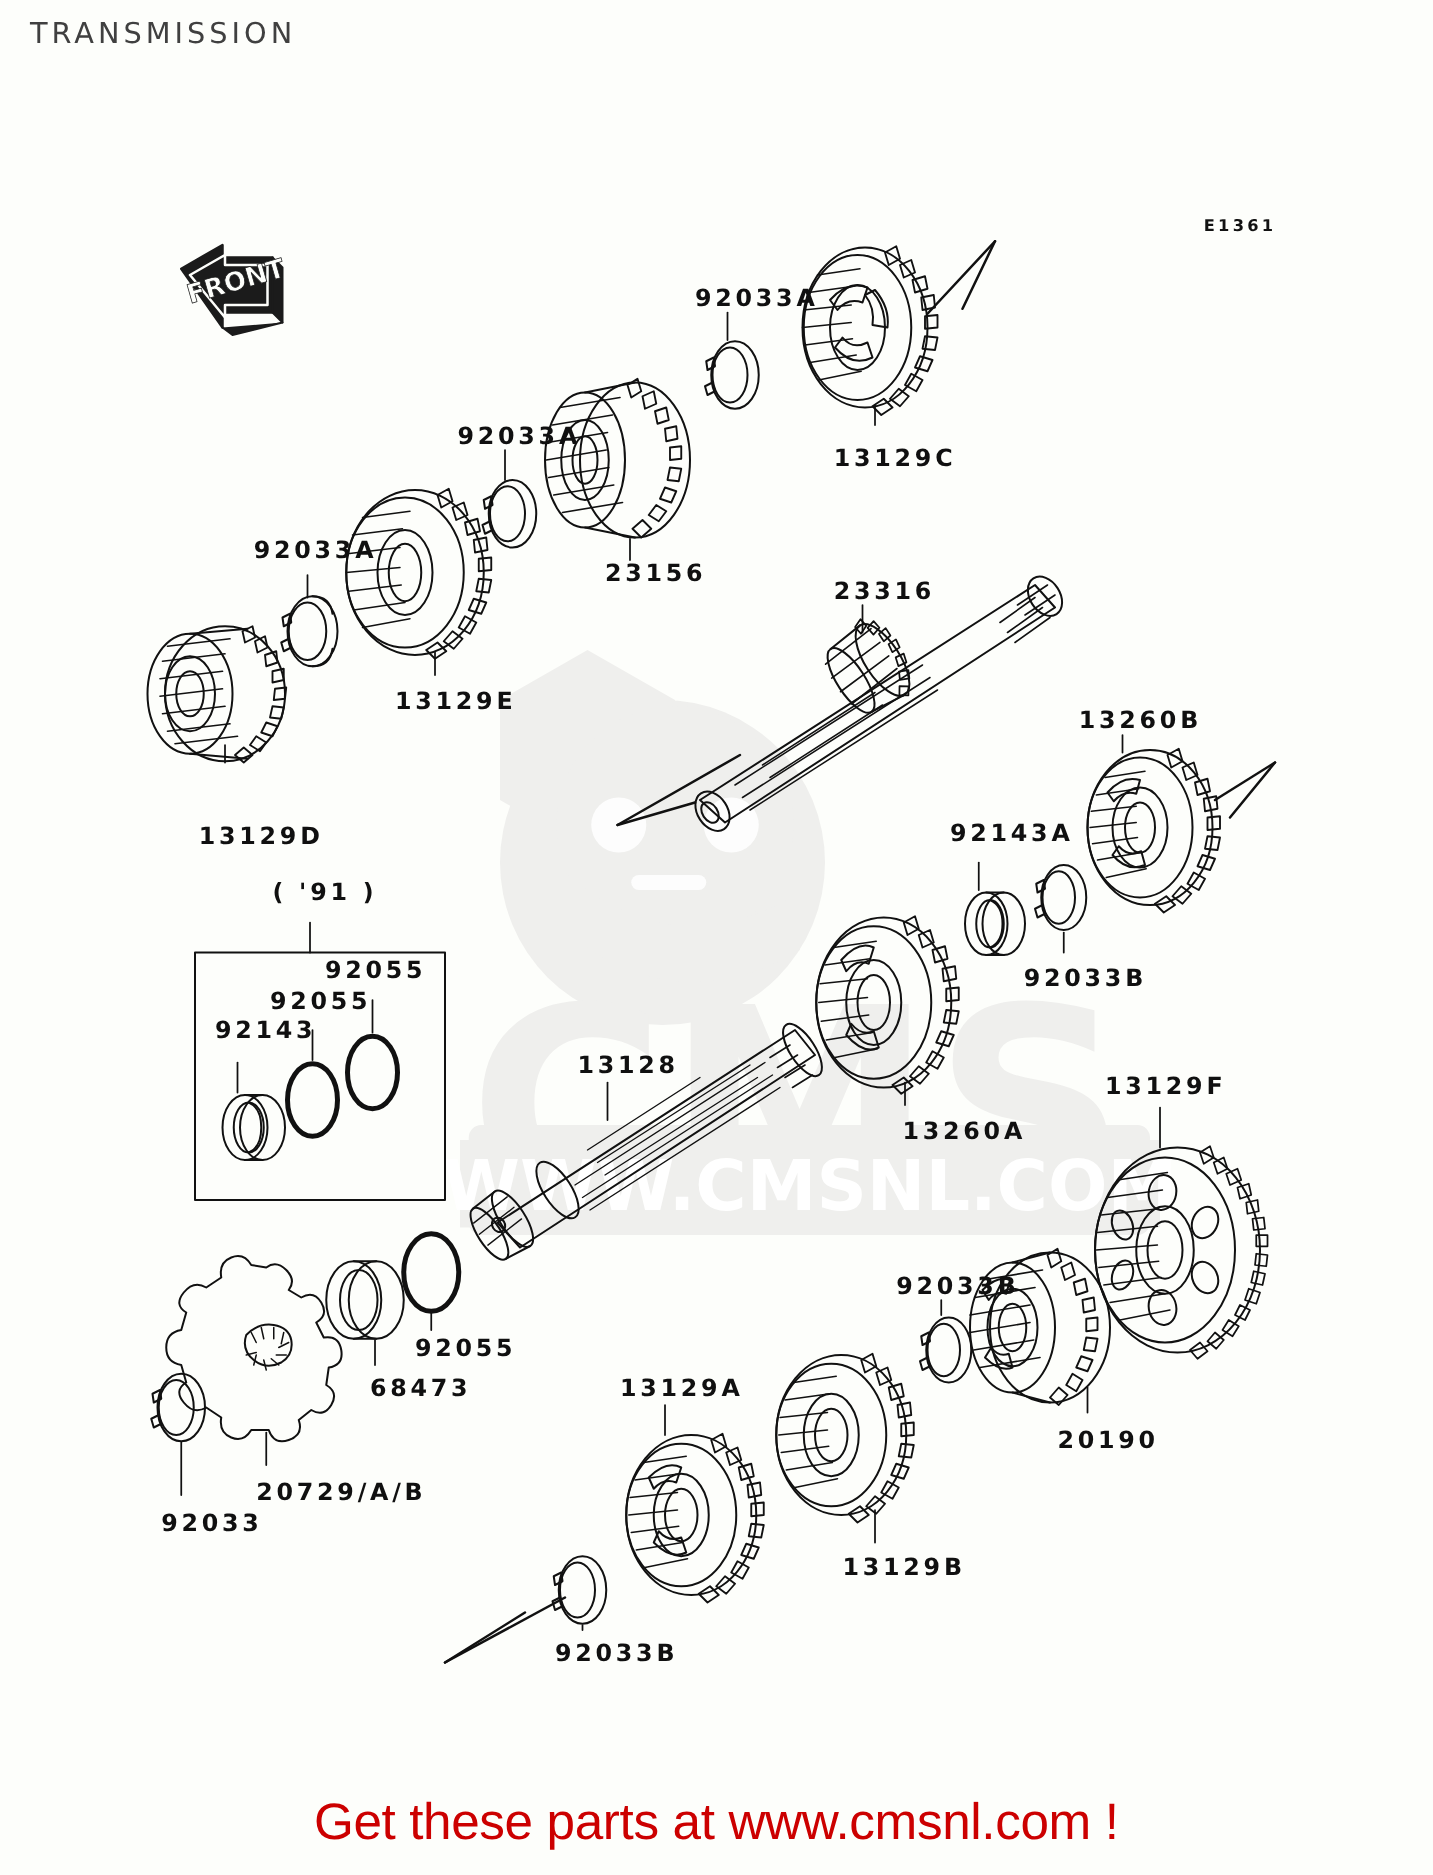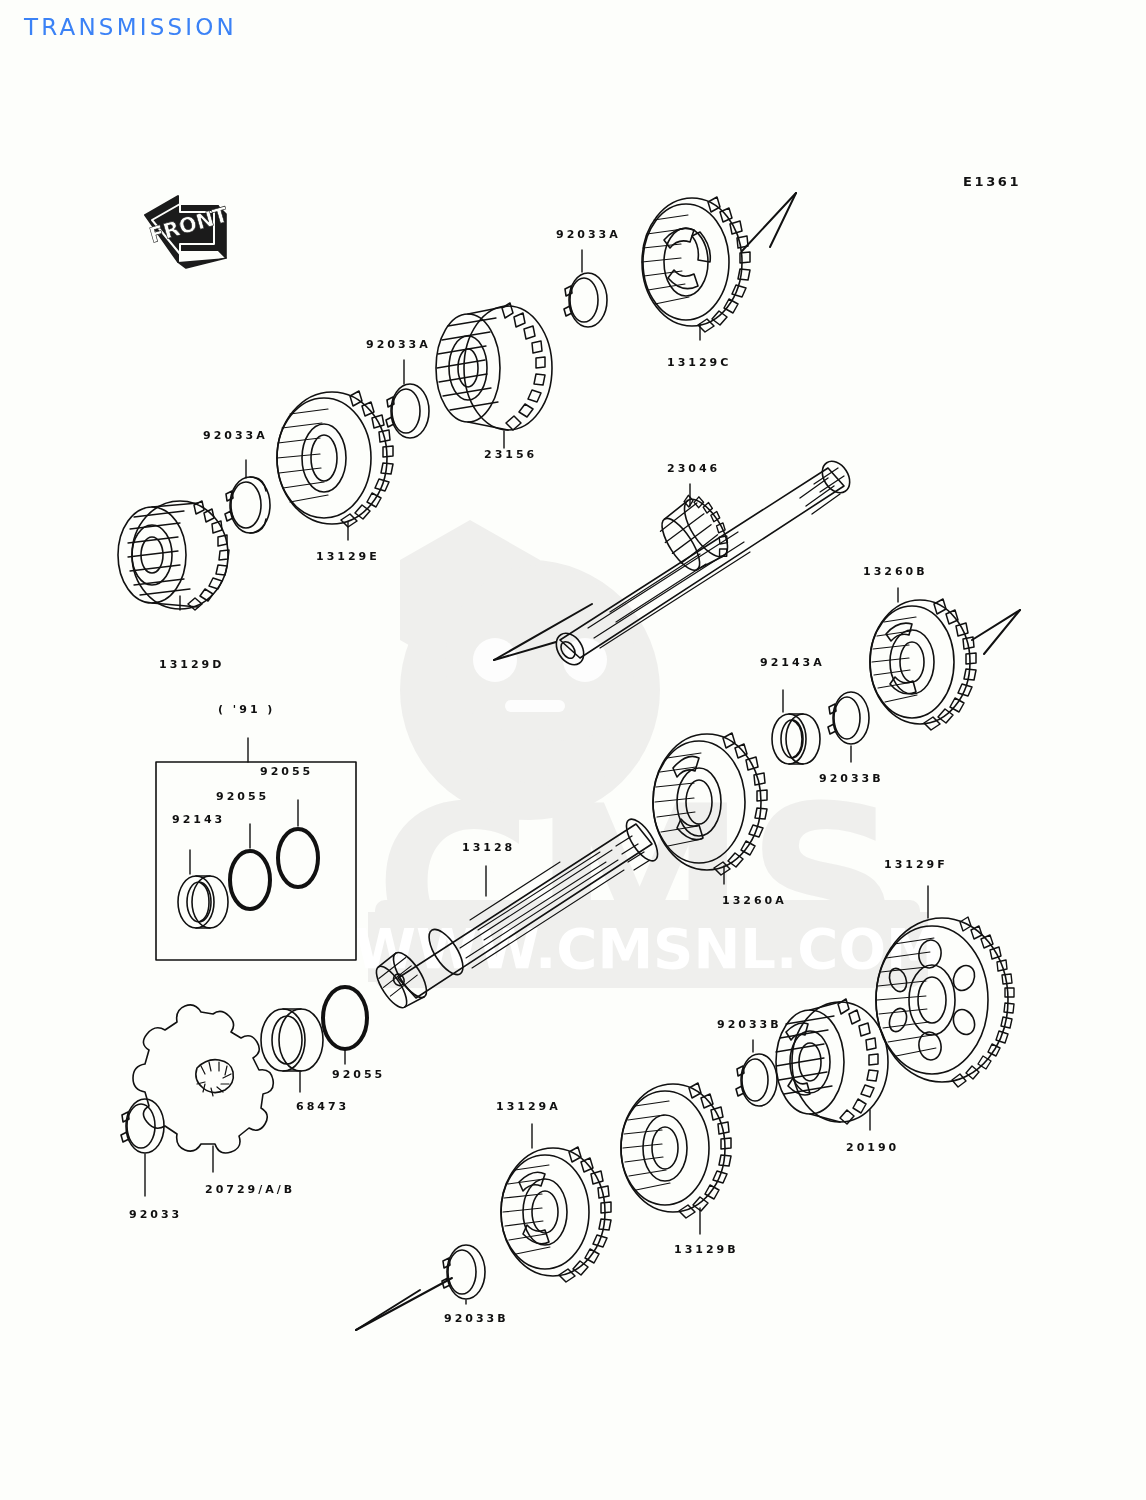--- a/index.html
+++ b/index.html
@@ -7,40 +7,40 @@
     width:1146px;height:1500px;
     background:#fdfefb;
     font-family:"DejaVu Sans", sans-serif;
     overflow:hidden;
     position:relative;
   }
   #stage{position:absolute;inset:0;width:1146px;height:1500px;}
   .page-title{
     position:absolute;left:24px;top:14px;
     font-family:"DejaVu Sans", sans-serif;
-    font-size:23px;letter-spacing:3.2px;color:#3b82f6;
+    font-size:23px;letter-spacing:3.2px;color:#404040;
     white-space:nowrap;
   }
   .ref-code{
     position:absolute;left:963px;top:174px;
     font-family:"DejaVu Sans", sans-serif;
     font-size:13px;letter-spacing:2.6px;color:#121212;font-weight:700;
     white-space:nowrap;
   }
   .footer-cta{
     position:absolute;left:0;top:1434px;width:1146px;
     text-align:center;
     font-family:"Liberation Sans Narrow","Liberation Sans", sans-serif;
     font-size:41px;color:#cc0000;letter-spacing:-0.3px;
     white-space:nowrap;
   }
   .lbl{
     position:absolute;
     font-family:"DejaVu Sans", sans-serif;
-    font-size:11px;letter-spacing:3px;color:#101010;font-weight:700;
+    font-size:19px;letter-spacing:3px;color:#101010;font-weight:700;
     white-space:nowrap;
   }
   svg{display:block;}
   .wm{position:absolute;left:0;top:0;pointer-events:none;}
 </style>
 </head>
 <body>
 
 <div id="stage">
 
@@ -482,21 +482,21 @@
   <div class="page-title">TRANSMISSION</div>
   <div class="ref-code">E1361</div>
 
   <div class="lbl" style="left:203px;top:429px">92033A</div>
   <div class="lbl" style="left:159px;top:658px">13129D</div>
   <div class="lbl" style="left:316px;top:550px">13129E</div>
   <div class="lbl" style="left:366px;top:338px">92033A</div>
   <div class="lbl" style="left:484px;top:448px">23156</div>
   <div class="lbl" style="left:556px;top:228px">92033A</div>
   <div class="lbl" style="left:667px;top:356px">13129C</div>
-  <div class="lbl" style="left:667px;top:462px">23046</div>
+  <div class="lbl" style="left:667px;top:462px">23316</div>
   <div class="lbl" style="left:863px;top:565px">13260B</div>
   <div class="lbl" style="left:760px;top:656px">92143A</div>
   <div class="lbl" style="left:819px;top:772px">92033B</div>
   <div class="lbl" style="left:722px;top:894px">13260A</div>
   <div class="lbl" style="left:884px;top:858px">13129F</div>
   <div class="lbl" style="left:462px;top:841px">13128</div>
   <div class="lbl" style="left:332px;top:1068px">92055</div>
   <div class="lbl" style="left:296px;top:1100px">68473</div>
   <div class="lbl" style="left:205px;top:1183px">20729/A/B</div>
   <div class="lbl" style="left:129px;top:1208px">92033</div>
@@ -504,14 +504,15 @@
   <div class="lbl" style="left:674px;top:1243px">13129B</div>
   <div class="lbl" style="left:444px;top:1312px">92033B</div>
   <div class="lbl" style="left:717px;top:1018px">92033B</div>
   <div class="lbl" style="left:846px;top:1141px">20190</div>
 
   <div class="lbl" style="left:218px;top:703px">( '91 )</div>
   <div class="lbl" style="left:172px;top:813px">92143</div>
   <div class="lbl" style="left:216px;top:790px">92055</div>
   <div class="lbl" style="left:260px;top:765px">92055</div>
 
+  <div class="footer-cta">Get these parts at www.cmsnl.com !</div>
 
 </div>
 
 </body></html>

